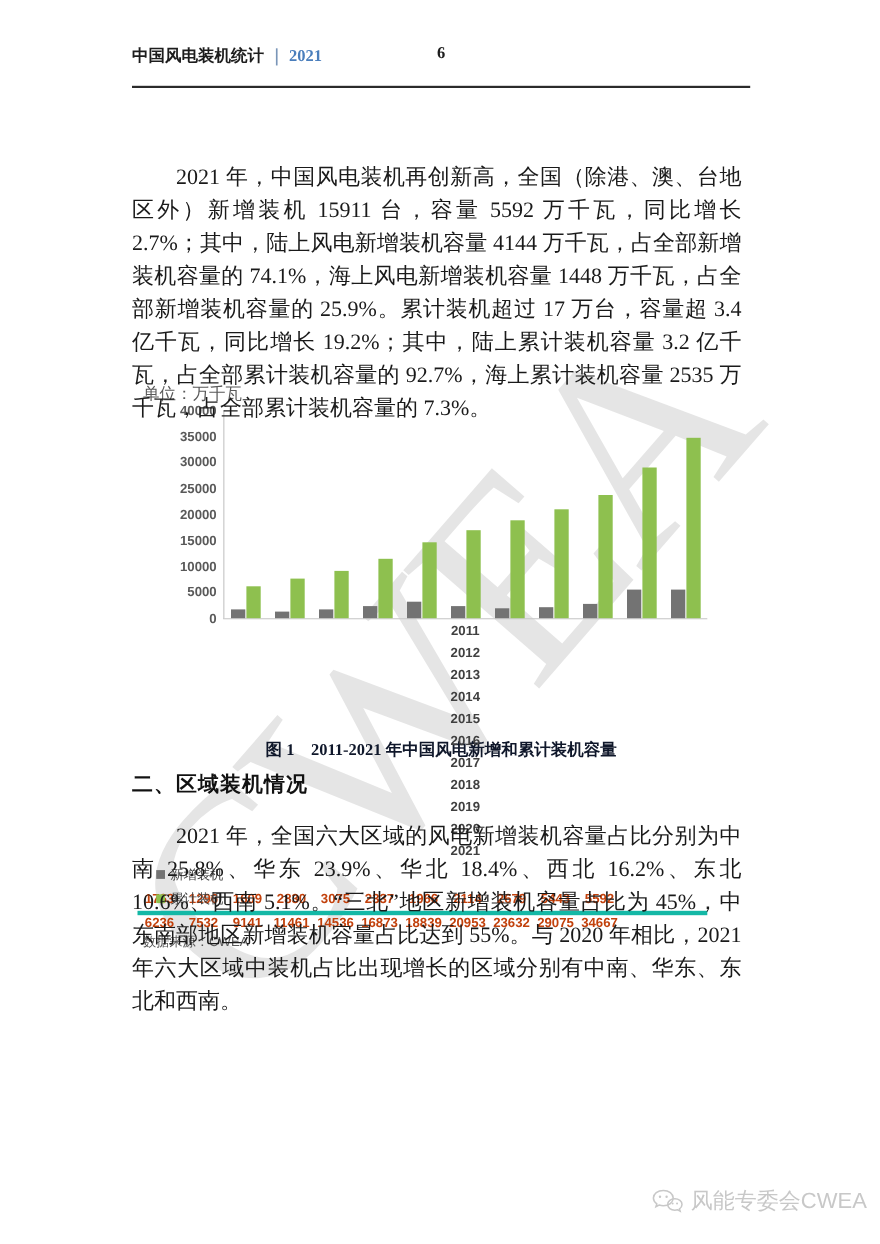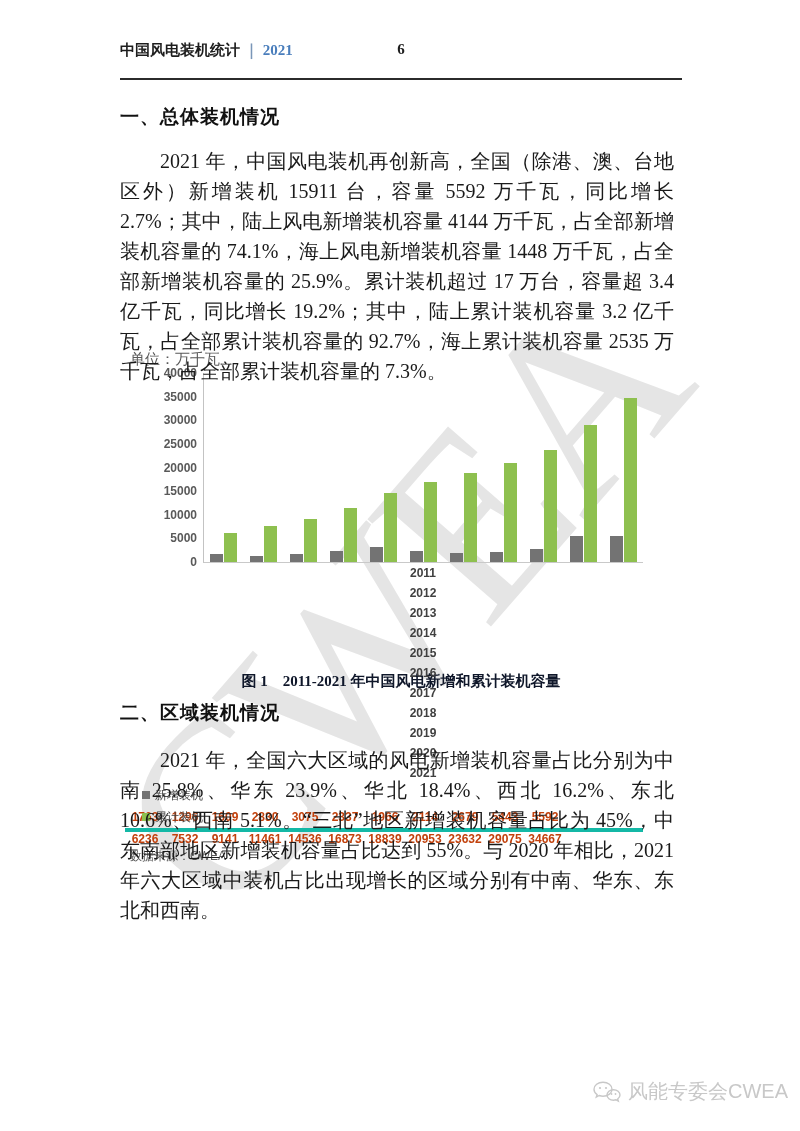--- a/index.html
+++ b/index.html
@@ -147,21 +147,20 @@
   <div class="watermark">CWEA</div>
 
   <div class="header">
     <span class="title-group">
       <span class="doc-title">中国风电装机统计</span><span class="sep">｜</span><span class="year">2021</span>
     </span>
     <span class="pageno">6</span>
   </div>
   <div class="header-rule"></div>
 
-  <div class="section-heading" id="heading1">一、总体装机情况</div>
 
   <div class="body-para" id="para1">2021 年，中国风电装机再创新高，全国（除港、澳、台地区外）新增装机 15911 台，容量 5592 万千瓦，同比增长 2.7%；其中，陆上风电新增装机容量 4144 万千瓦，占全部新增装机容量的 74.1%，海上风电新增装机容量 1448 万千瓦，占全部新增装机容量的 25.9%。累计装机超过 17 万台，容量超 3.4 亿千瓦，同比增长 19.2%；其中，陆上累计装机容量 3.2 亿千瓦，占全部累计装机容量的 92.7%，海上累计装机容量 2535 万千瓦，占全部累计装机容量的 7.3%。</div>
 
   <div class="chart">
     <div class="unit-label">单位：万千瓦</div>
     <div class="plot">
       <div class="bar-groups">
           <div class="bar-group">
             <div class="bar" style="height: 4.4075%; background: rgb(115, 115, 115);"></div>
             <div class="bar" style="height: 15.59%; background: rgb(142, 192, 79);"></div>

